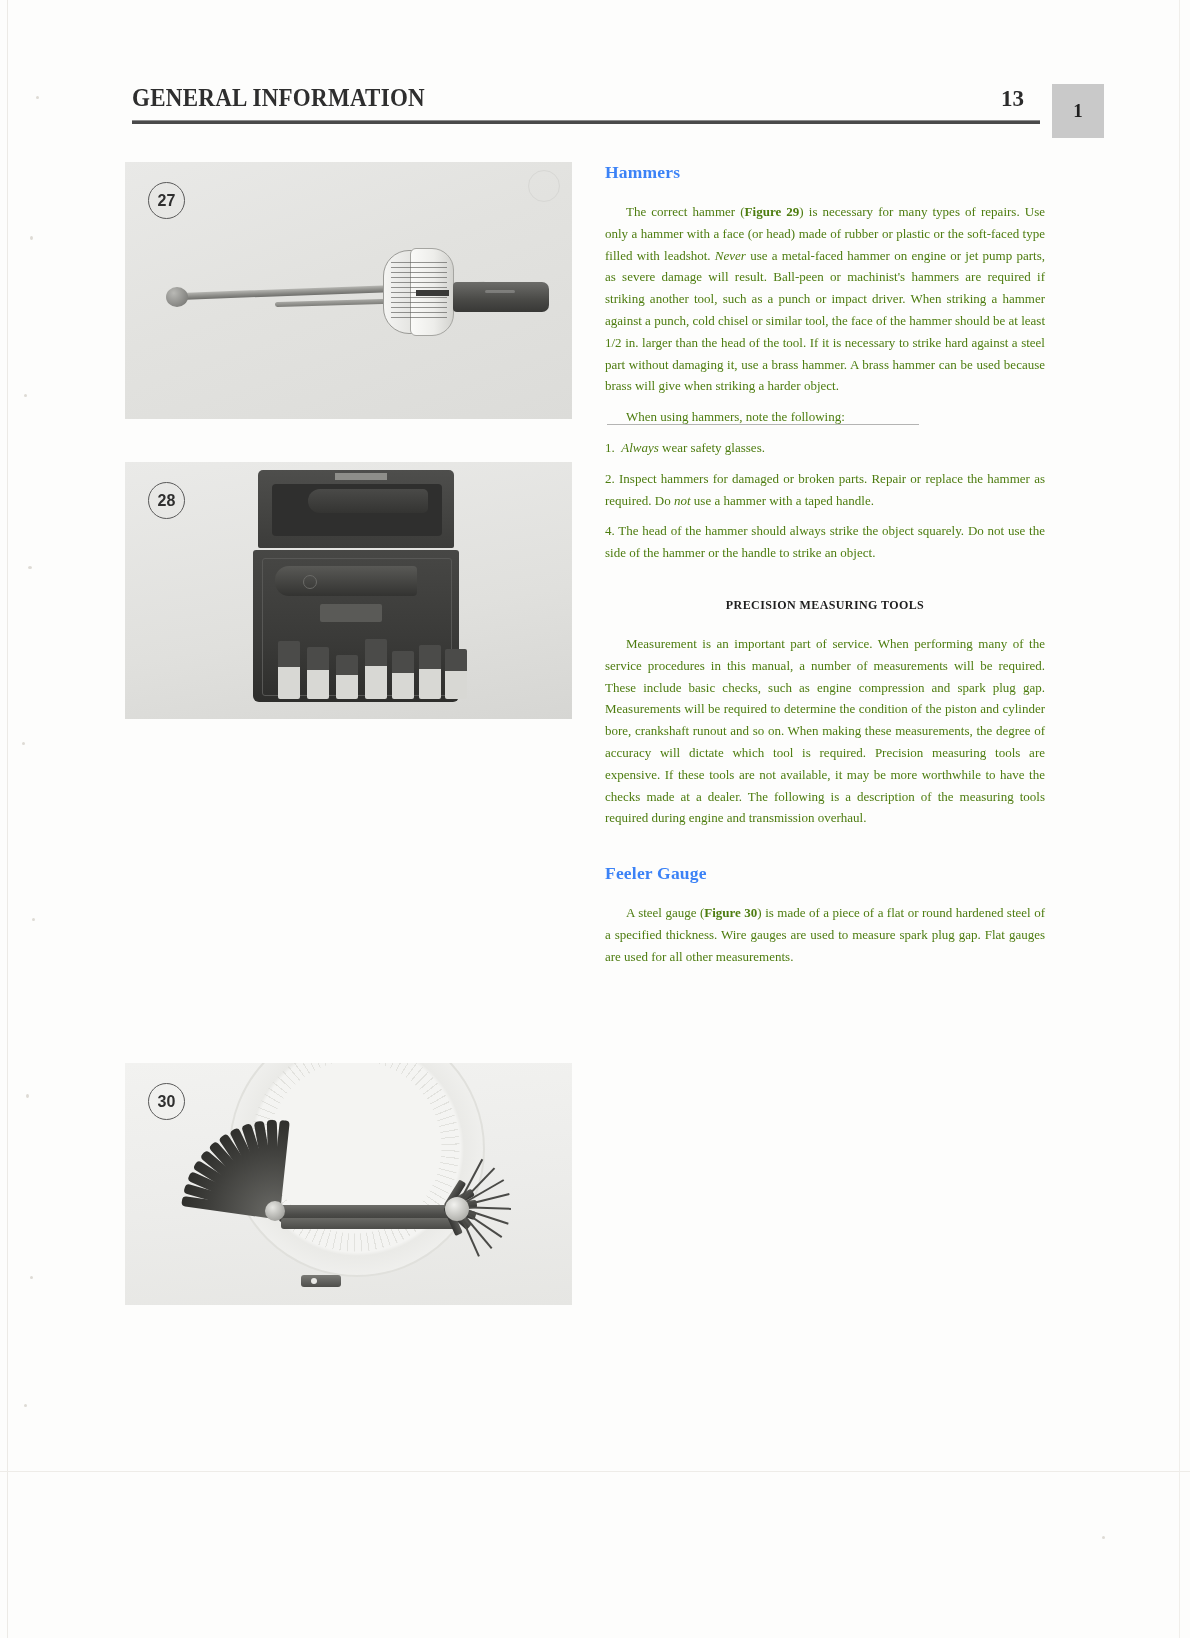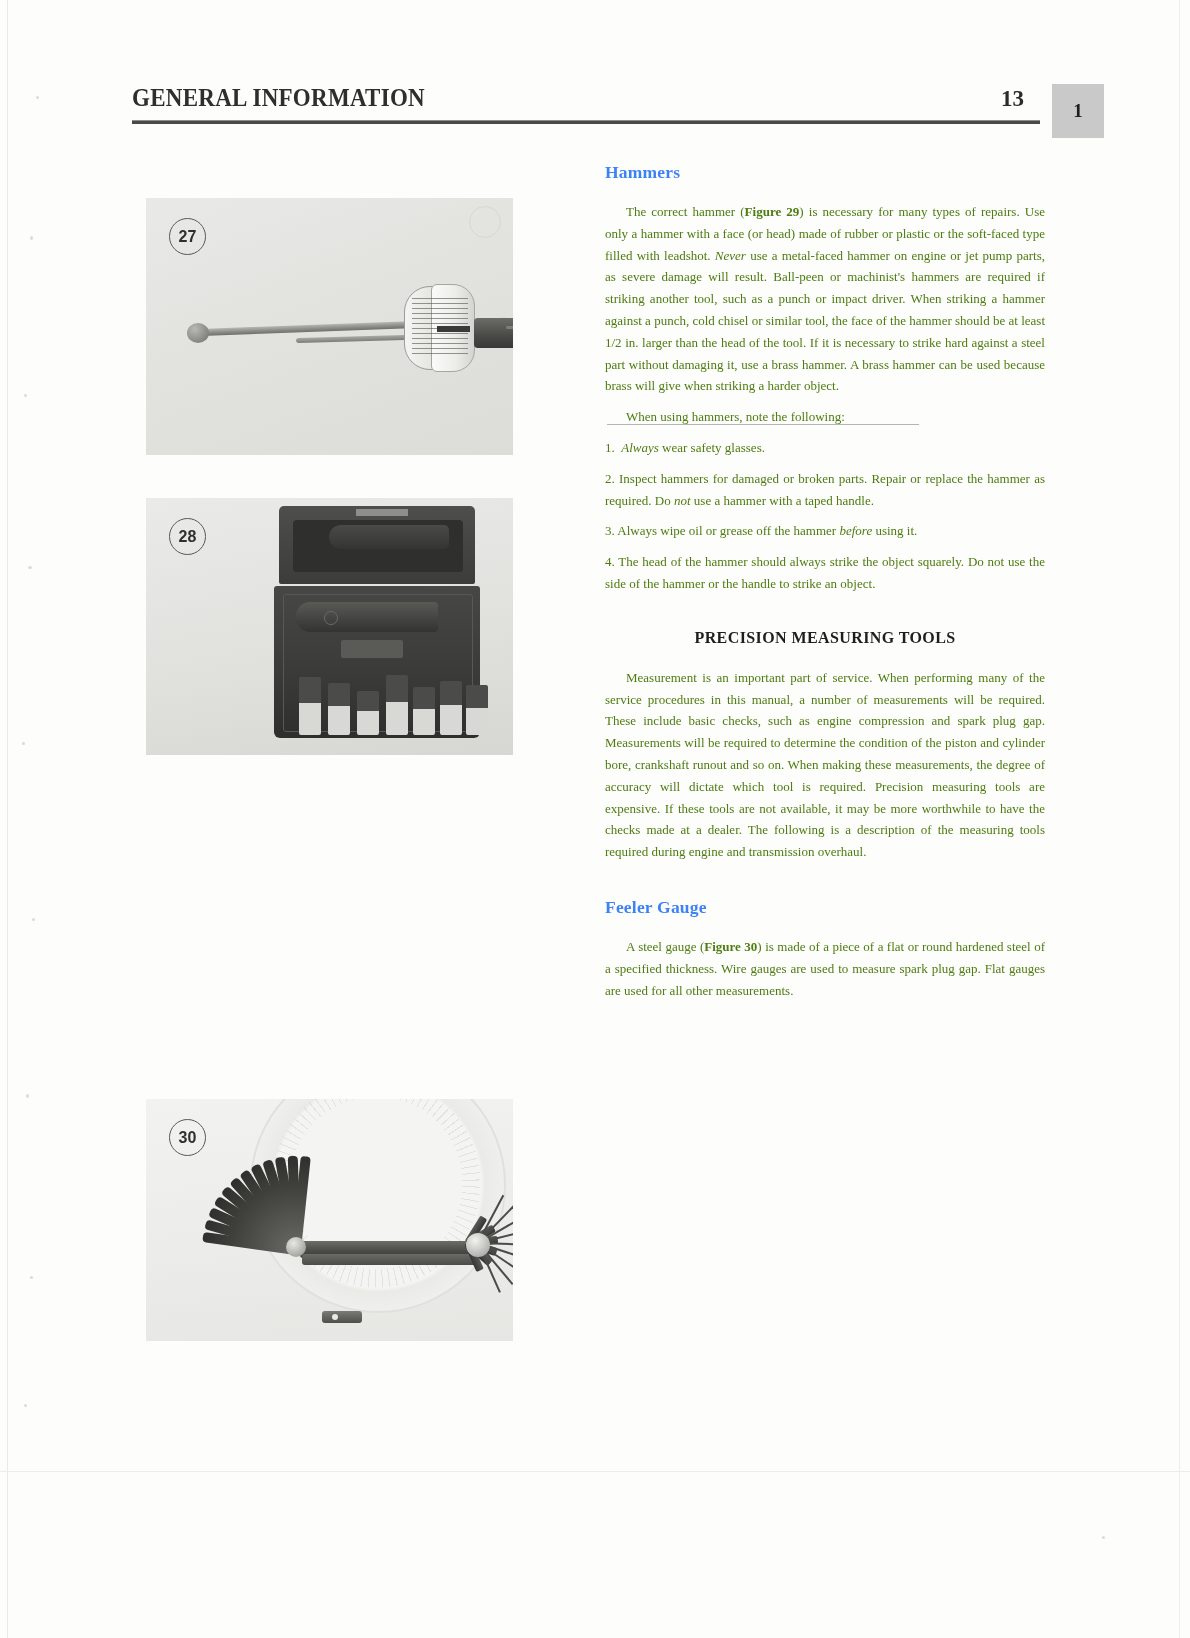--- a/index.html
+++ b/index.html
@@ -104,25 +104,24 @@
   .col-right {
     position: absolute;
     left: 605px;
     top: 162px;
     width: 440px;
   }
 
   
   .figure {
     position: absolute;
-    left: 146px;
-    width: 367px;
+    left: 125px;
+    width: 447px;
     overflow: hidden;
     background: #e3e3e1;
-    margin-top: 36px;
   }
   .fig-photo {
     position: absolute;
     inset: 0;
     overflow: hidden;
   }
   .fig-badge {
     position: absolute;
     left: 23px;
     top: 20px;
@@ -466,21 +465,21 @@
     font-family: "Liberation Serif", "DejaVu Serif", serif;
     font-weight: bold;
     font-size: 17.5px;
     color: #3b82f6;
     margin: 0 0 18px 0;
     letter-spacing: .2px;
   }
   .sec-head {
     font-family: "Liberation Serif", "DejaVu Serif", serif;
     font-weight: bold;
-    font-size: 16px;
+    font-size: 12px;
     color: #1e1e1e;
     text-align: center;
     margin: 34px 0 20px 0;
     letter-spacing: .4px;
   }
   p.body {
     font-family: "Liberation Serif", "DejaVu Serif", serif;
     font-size: 13px;
     line-height: 21.8px;
     color: #4d7c0f;
@@ -632,21 +631,20 @@
     <h2 class="sub-head">Hammers</h2>
 
     <p class="body indent"><span>The correct hammer (</span><b>Figure 29</b><span>) is necessary for many types of repairs. Use only a hammer with a face (or head) made of rubber or plastic or the soft-faced type filled with leadshot. </span><i>Never</i><span> use a metal-faced hammer on engine or jet pump parts, as severe damage will result. Ball-peen or machinist's hammers are required if striking another tool, such as a punch or impact driver. When striking a hammer against a punch, cold chisel or similar tool, the face of the hammer should be at least 1/2 in. larger than the head of the tool. If it is necessary to strike hard against a steel part without damaging it, use a brass hammer. A brass hammer can be used because brass will give when striking a harder object.</span></p>
 
     <p class="body indent scanline tight">When using hammers, note the following:</p>
 
     <p class="body listitem tight"><span>1.</span>&nbsp; <i>Always</i><span> wear safety glasses.</span></p>
 
     <p class="body listitem tight"><span>2.</span><span> Inspect hammers for damaged or broken parts. Repair or replace the hammer as required. Do </span><i>not</i><span> use a hammer with a taped handle.</span></p>
 
-    <p class="body listitem tight"><span>3.</span><span> Always wipe oil or grease off the hammer </span><i>before</i><span> using it.</span></p>
 
     <p class="body listitem tight"><span>4.</span><span> The head of the hammer should always strike the object squarely. Do not use the side of the hammer or the handle to strike an object.</span></p>
 
 
     <h1 class="sec-head">PRECISION MEASURING TOOLS</h1>
 
     <p class="body indent">Measurement is an important part of service. When performing many of the service procedures in this manual, a number of measurements will be required. These include basic checks, such as engine compression and spark plug gap. Measurements will be required to determine the condition of the piston and cylinder bore, crankshaft runout and so on. When making these measurements, the degree of accuracy will dictate which tool is required. Precision measuring tools are expensive. If these tools are not available, it may be more worthwhile to have the checks made at a dealer. The following is a description of the measuring tools required during engine and transmission overhaul.</p>
 
     <h2 class="sub-head" style="margin-top:34px;">Feeler Gauge</h2>
 

